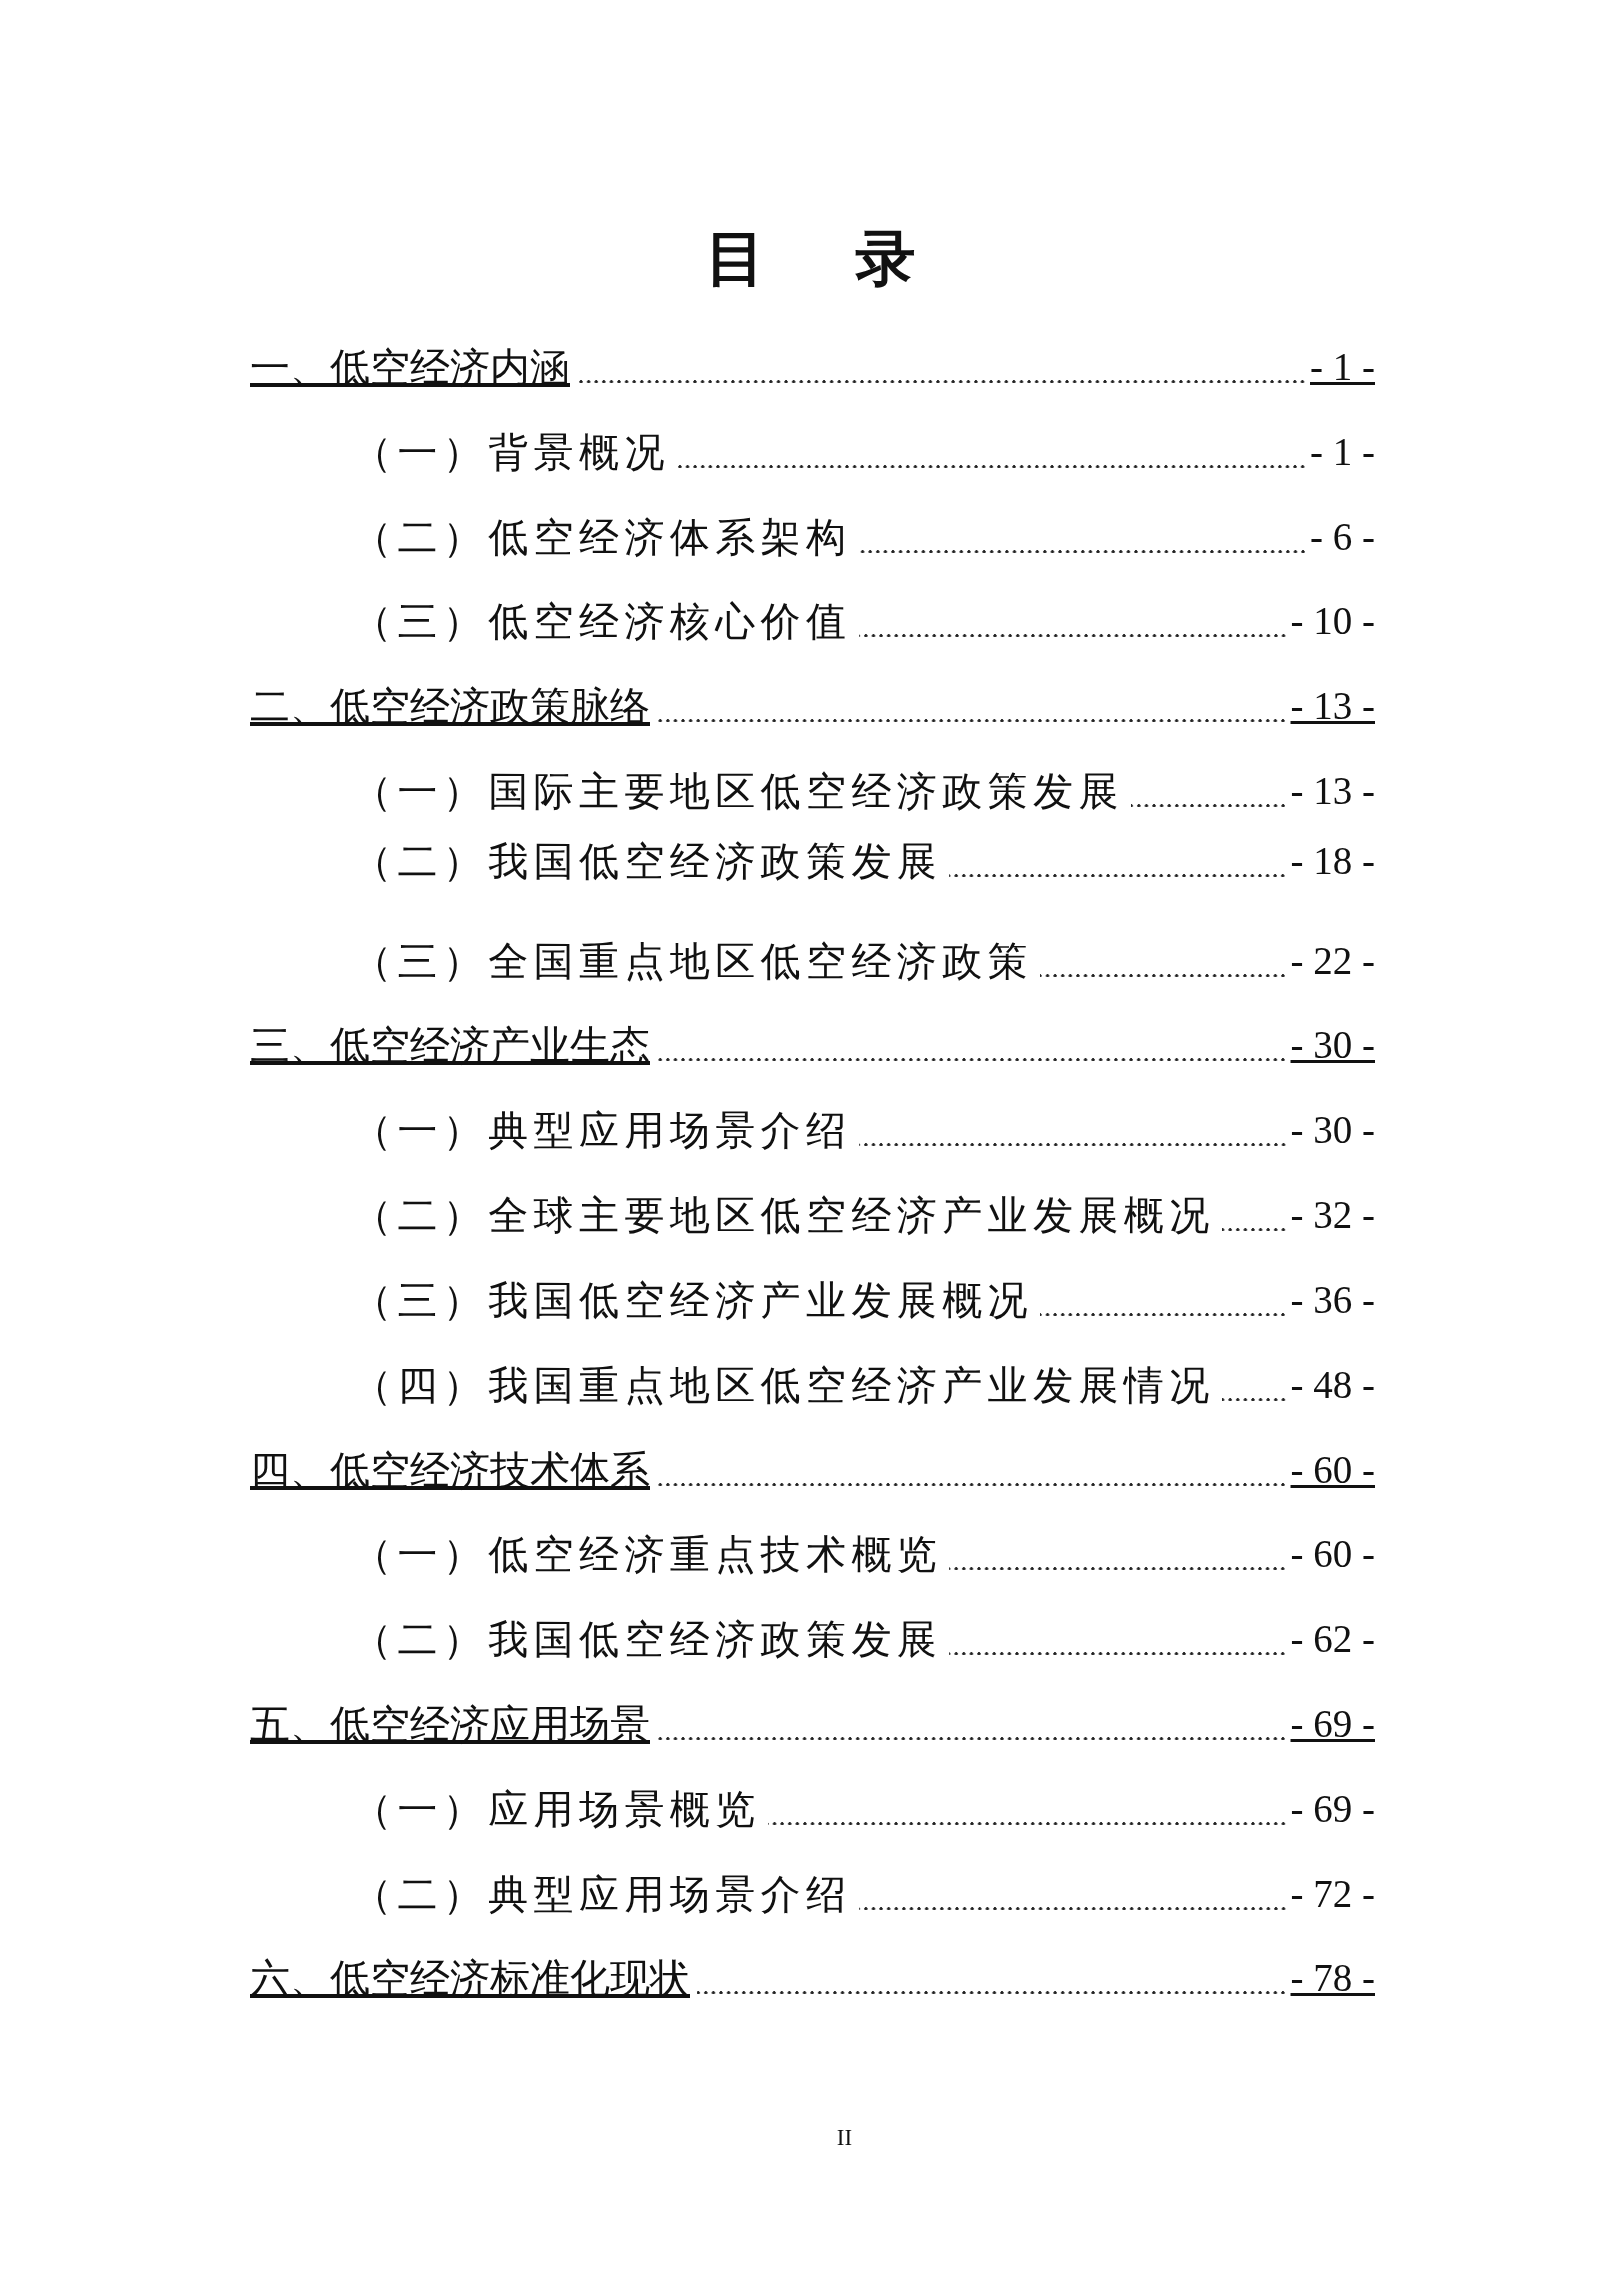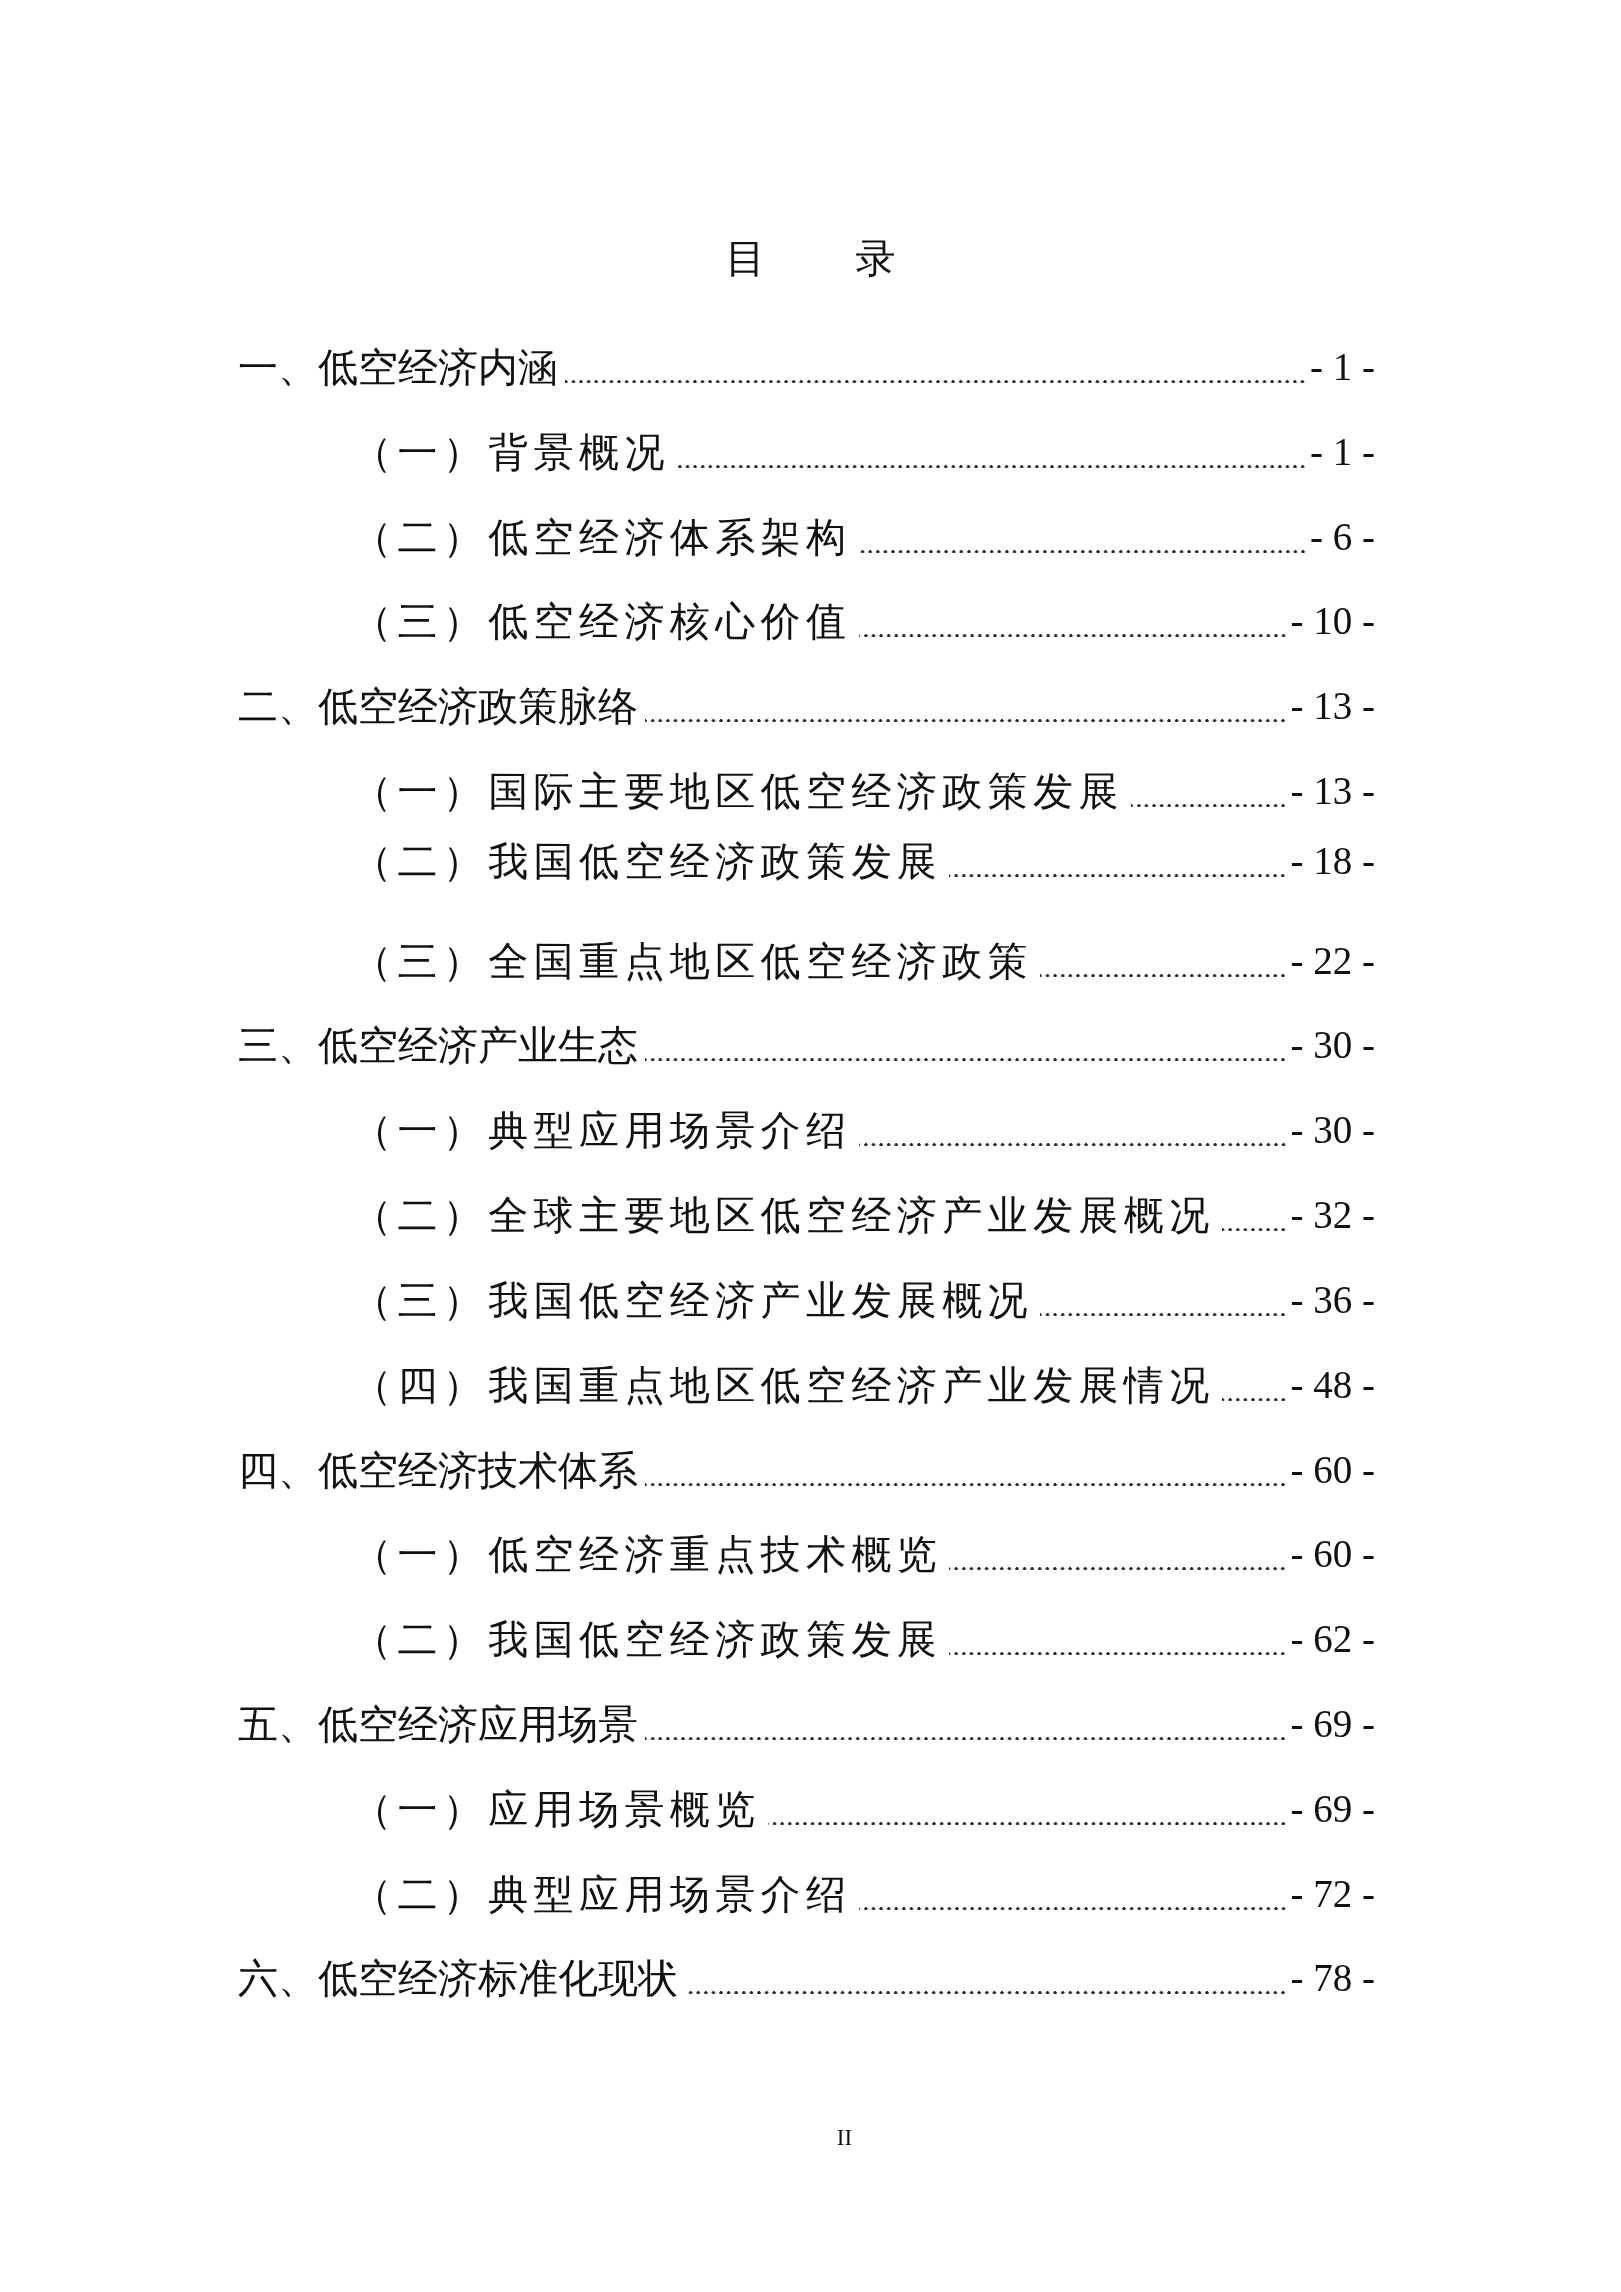--- a/index.html
+++ b/index.html
@@ -14,22 +14,22 @@
       overflow: hidden;
       color: #111111;
     }
     .title {
       position: absolute;
       top: 222px;
       left: 0;
       width: 1621px;
       text-align: center;
       font-family: "DejaVu Sans", sans-serif;
-      font-weight: normal;
-      font-size: 40px;
+      font-weight: bold;
+      font-size: 60px;
       line-height: 72px;
       letter-spacing: 0;
     }
     .title span {
       display: inline-block;
     }
     .title .gap {
       width: 90px;
     }
     .toc {
@@ -41,22 +41,23 @@
     .entry {
       position: absolute;
       height: 72px;
       display: flex;
       align-items: center;
       right: 246px;
       font-size: 40px;
       line-height: 72px;
     }
     .entry.level-1 {
-      left: 238px;
+      left: 250px;
       font-family: "DejaVu Sans", sans-serif;
+      text-decoration: underline;
     }
     .entry.level-2 {
       left: 352px;
       font-family: "DejaVu Serif", serif;
       letter-spacing: 5.4px;
     }
     .entry .label {
       white-space: nowrap;
       flex: 0 0 auto;
     }

